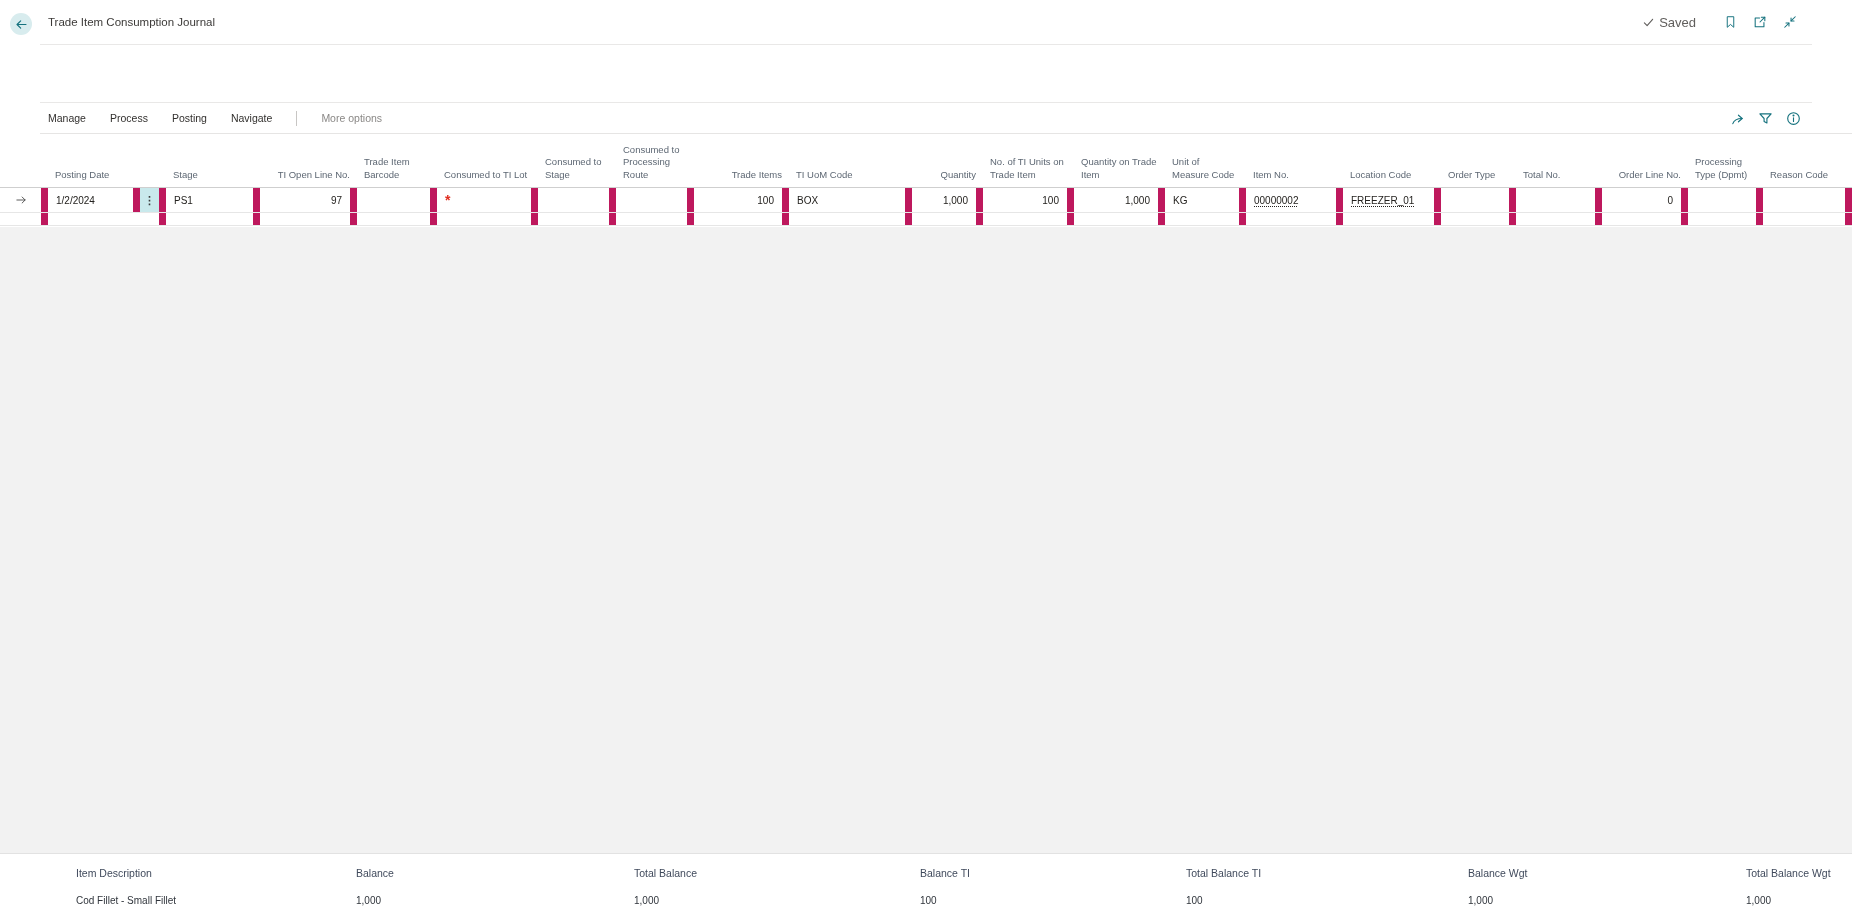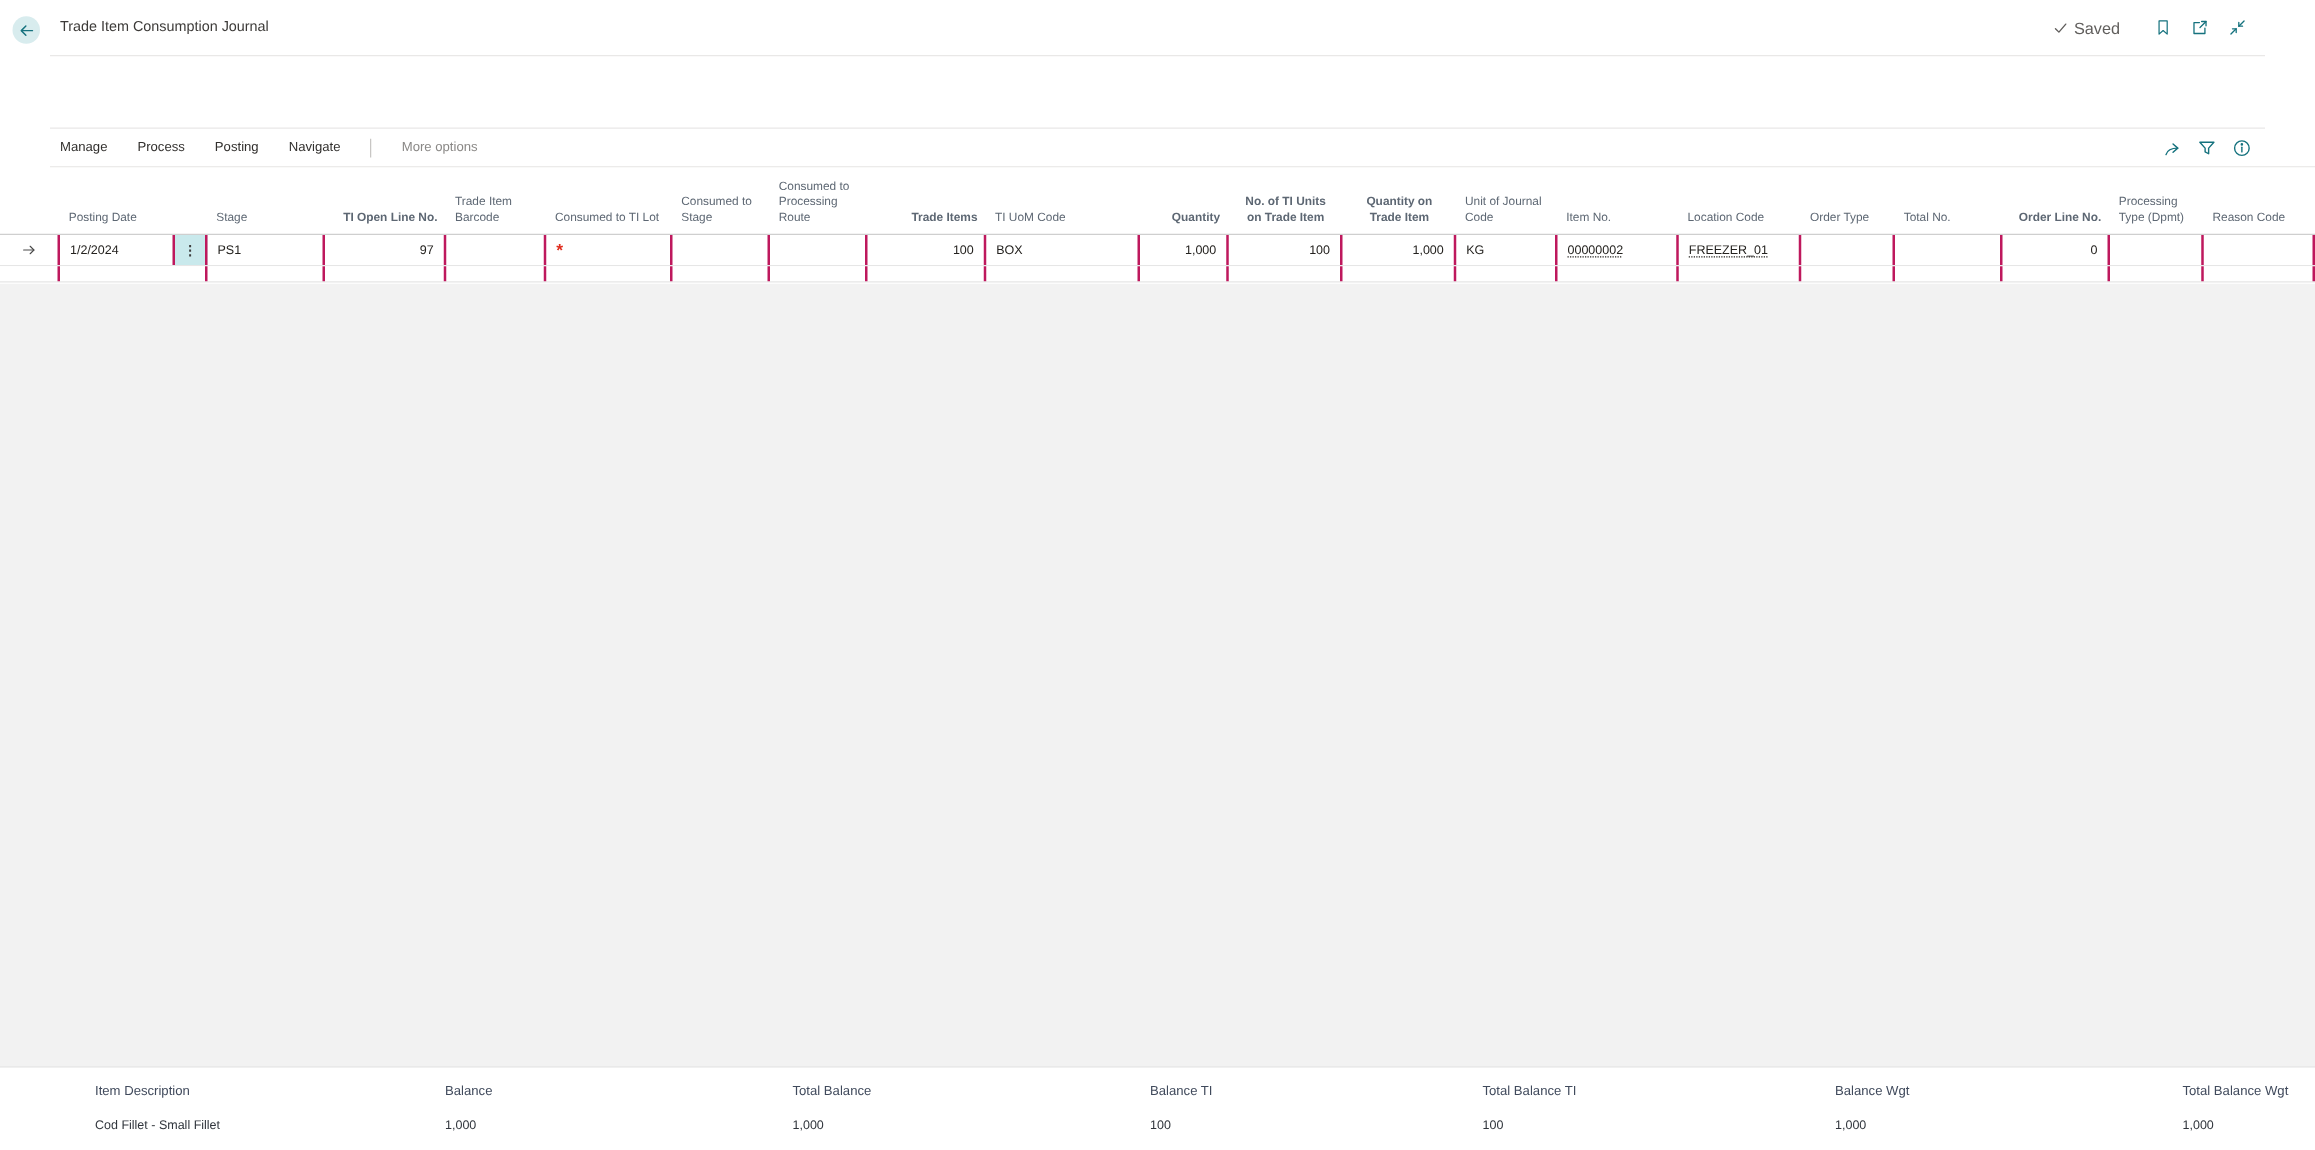--- a/index.html
+++ b/index.html
@@ -40,26 +40,26 @@
   .action-sep { width:1px; height:15px; background:#c8c6c4; }
   .action-more { font-size:10.5px; color:#8a8886; cursor:pointer; }
   .actionbar-right { position:absolute; right:50px; top:0; height:30px; display:flex; align-items:center; gap:11px; }
   .aico { display:flex; align-items:center; justify-content:center; width:17px; height:17px; cursor:pointer; }
 
   
   .grid { position:absolute; top:134px; left:0; width:1852px; background:#fff; }
   .ghead { display:flex; height:54px; border-bottom:1px solid #cfcfcf; }
   .gh { flex:none; display:flex; align-items:flex-end; padding:0 7px 6px; font-size:9.5px;
         line-height:1.3; color:#5d6773; overflow:hidden; cursor:pointer; }
-  .gh.num { justify-content:flex-end; text-align:center;font-weight:bold; }
+  .gh.num { justify-content:flex-end; text-align:left; }
   .grow { display:flex; border-bottom:1px solid #e6e6e6; background:#fff; }
   .r1 { height:25px; }
   .r2 { height:13px; }
   .gc { flex:none; display:flex; align-items:center; padding:0 8px; font-size:10px; color:#24221f;
-        border-right:2px solid #be185d; overflow:hidden; white-space:nowrap; cursor:text; }
+        border-right:7px solid #be185d; overflow:hidden; white-space:nowrap; cursor:text; }
   .gc.num { justify-content:flex-end; }
   .gc.sel { justify-content:center; padding:0; cursor:pointer; }
   .gc.menu-cell { background:var(--cell_highlight,#c9e9ec); justify-content:center; padding:0;
                   font-size:11px; font-weight:bold; color:#3e3e3e; cursor:pointer; }
   .mand { color:var(--mandatory_red,#e02d1f); font-size:14px; font-weight:bold; line-height:24px; }
   .dotted-link { text-decoration:underline dotted; text-underline-offset:2px; text-decoration-thickness:1px; }
 
   
   .c0{width:48px}.c1h{width:118px}.c1{width:92px}.c1b{width:26px}.c2{width:94px}.c3{width:97px}
   .c4{width:80px}.c5{width:101px}.c6{width:78px}.c7{width:78px}.c8{width:95px}.c9{width:123px}
@@ -167,21 +167,21 @@
       <div class="gh c3 num">TI Open Line No.</div>
       <div class="gh c4">Trade Item Barcode</div>
       <div class="gh c5">Consumed to TI Lot</div>
       <div class="gh c6">Consumed to Stage</div>
       <div class="gh c7">Consumed to Processing Route</div>
       <div class="gh c8 num">Trade Items</div>
       <div class="gh c9">TI UoM Code</div>
       <div class="gh c10 num">Quantity</div>
       <div class="gh c11 num">No. of TI Units on Trade Item</div>
       <div class="gh c12 num">Quantity on Trade Item</div>
-      <div class="gh c13">Unit of Journal Code</div>
+      <div class="gh c13">Unit of Measure Code</div>
       <div class="gh c14">Item No.</div>
       <div class="gh c15">Location Code</div>
       <div class="gh c16">Order Type</div>
       <div class="gh c17">Total No.</div>
       <div class="gh c18 num">Order Line No.</div>
       <div class="gh c19">Processing Type (Dpmt)</div>
       <div class="gh c20">Reason Code</div>
     </div>
 
     <div class="grow r1">

